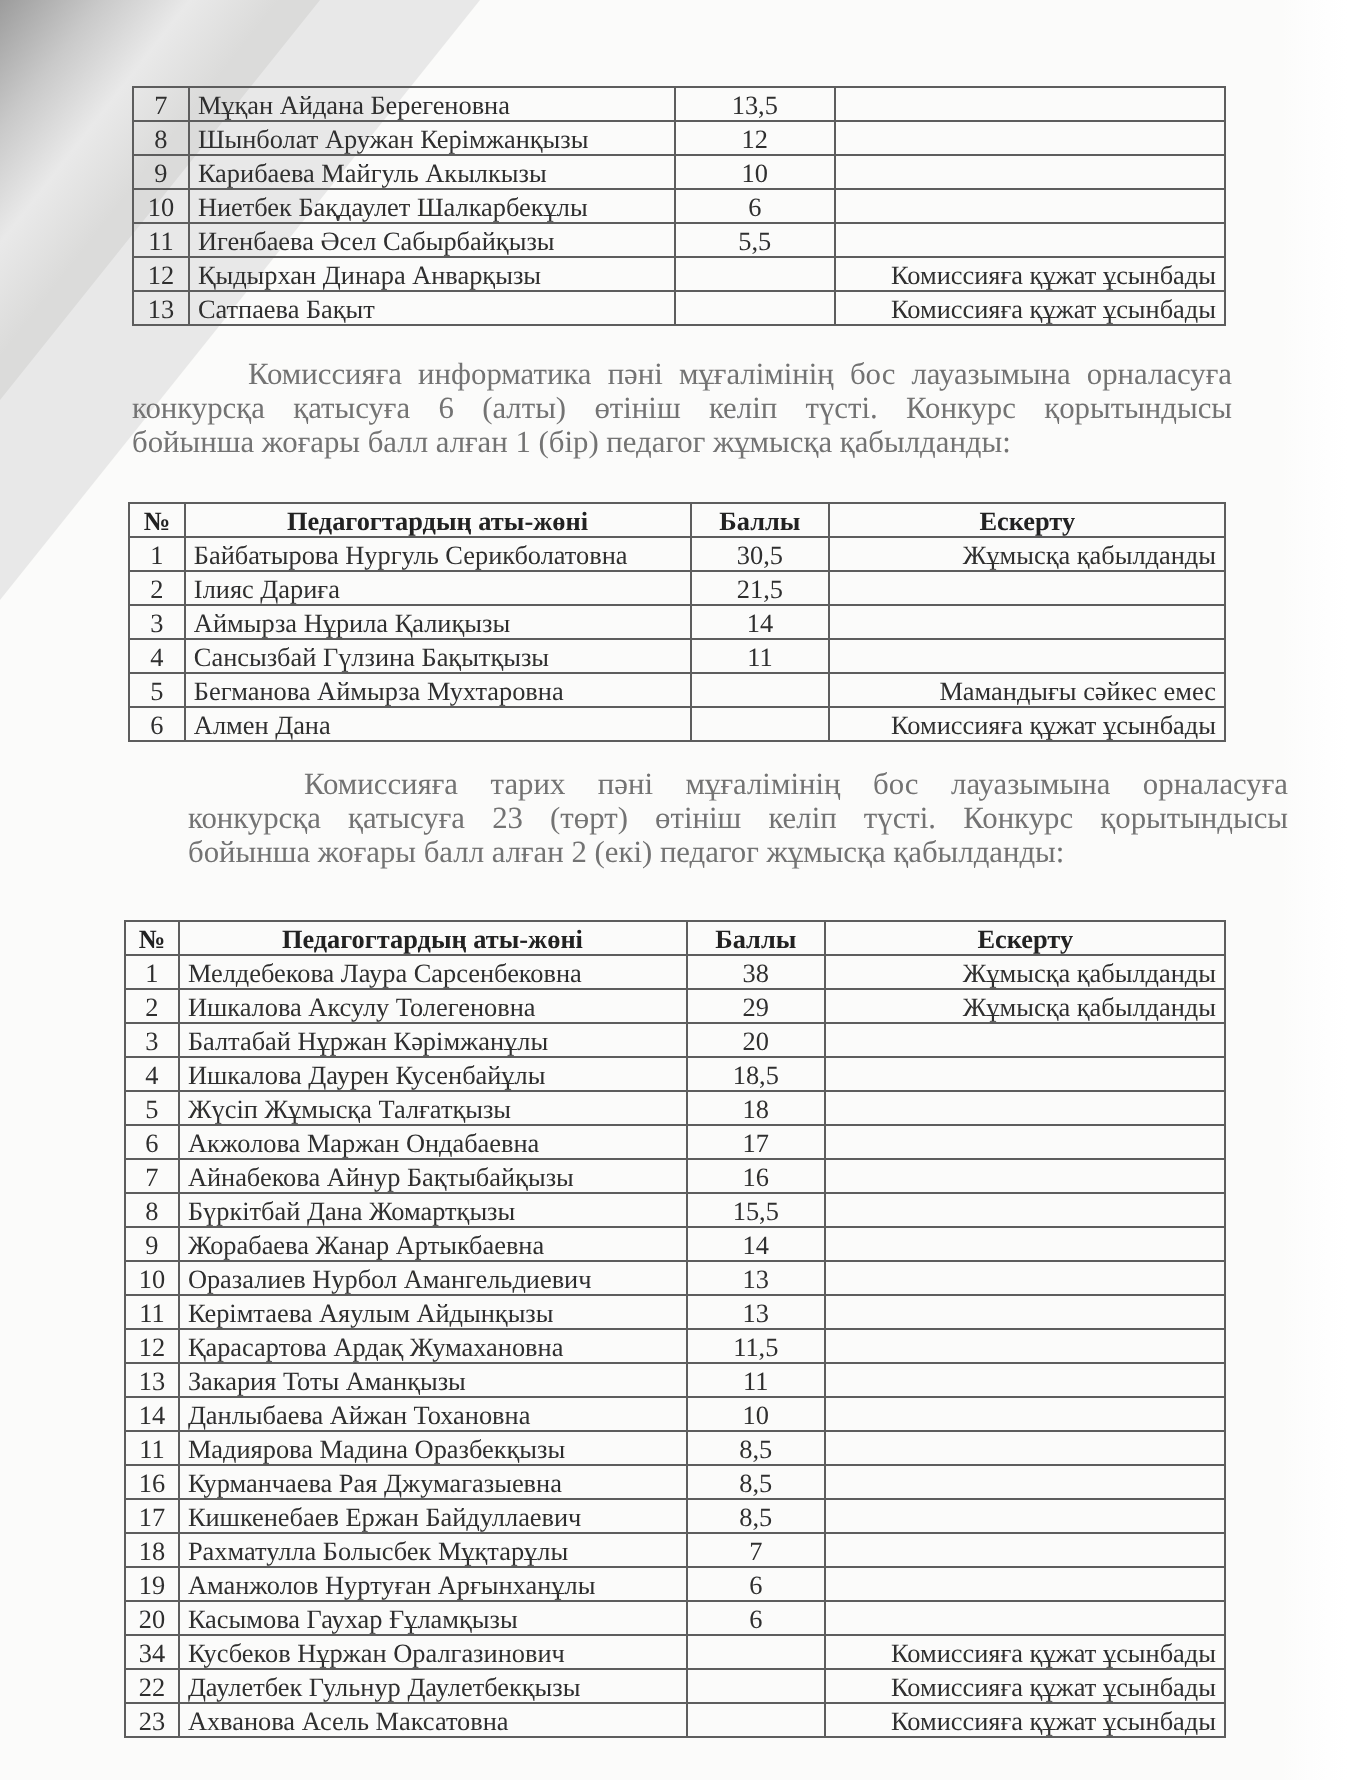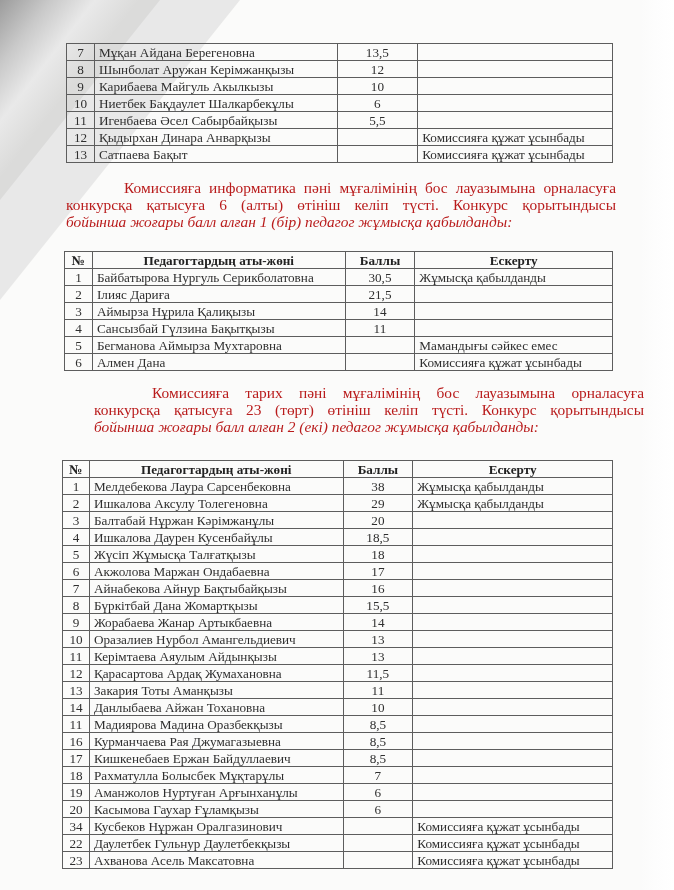--- a/index.html
+++ b/index.html
@@ -32,27 +32,27 @@
     position: absolute; border-collapse: collapse;
     font-size: 13.2px; line-height: 14px; color: #2f2f2f;
   }
   table.doc td, table.doc th {
     border: 1px solid #5d5d5d; padding: 1px 4px 0 4px; height: 15px;
     white-space: nowrap; overflow: hidden;
   }
   table.doc th { font-weight: bold; text-align: center; color: #222; }
   td.num { text-align: center; padding: 1px 2px 0 2px; }
   td.score { text-align: center; margin-left: 32px; }
-  td.note { text-align: left; }
+  td.note { text-align: right; }
   .para {
-    position: absolute; font-size: 15.4px; line-height: 17px; color: #b91c1c;
+    position: absolute; font-size: 15.4px; line-height: 17px; color: #737373;
     text-align: justify; text-align-last: left;
   }
   .para .line { display: block; text-align: justify; text-align-last: justify; white-space: nowrap; }
-  .para .line.last { text-align-last: left; font-style: italic; }
+  .para .line.last { text-align-last: left; }
   .para .indent { padding-left: 58px; }
 </style>
 </head>
 <body>
 
 <div class="corner-fold2"></div>
 <div class="corner-fold"></div>
 <div class="page-shadow"></div>
 
 <table class="doc" id="t1" style="left:66px; top:43px; width:547px;">

